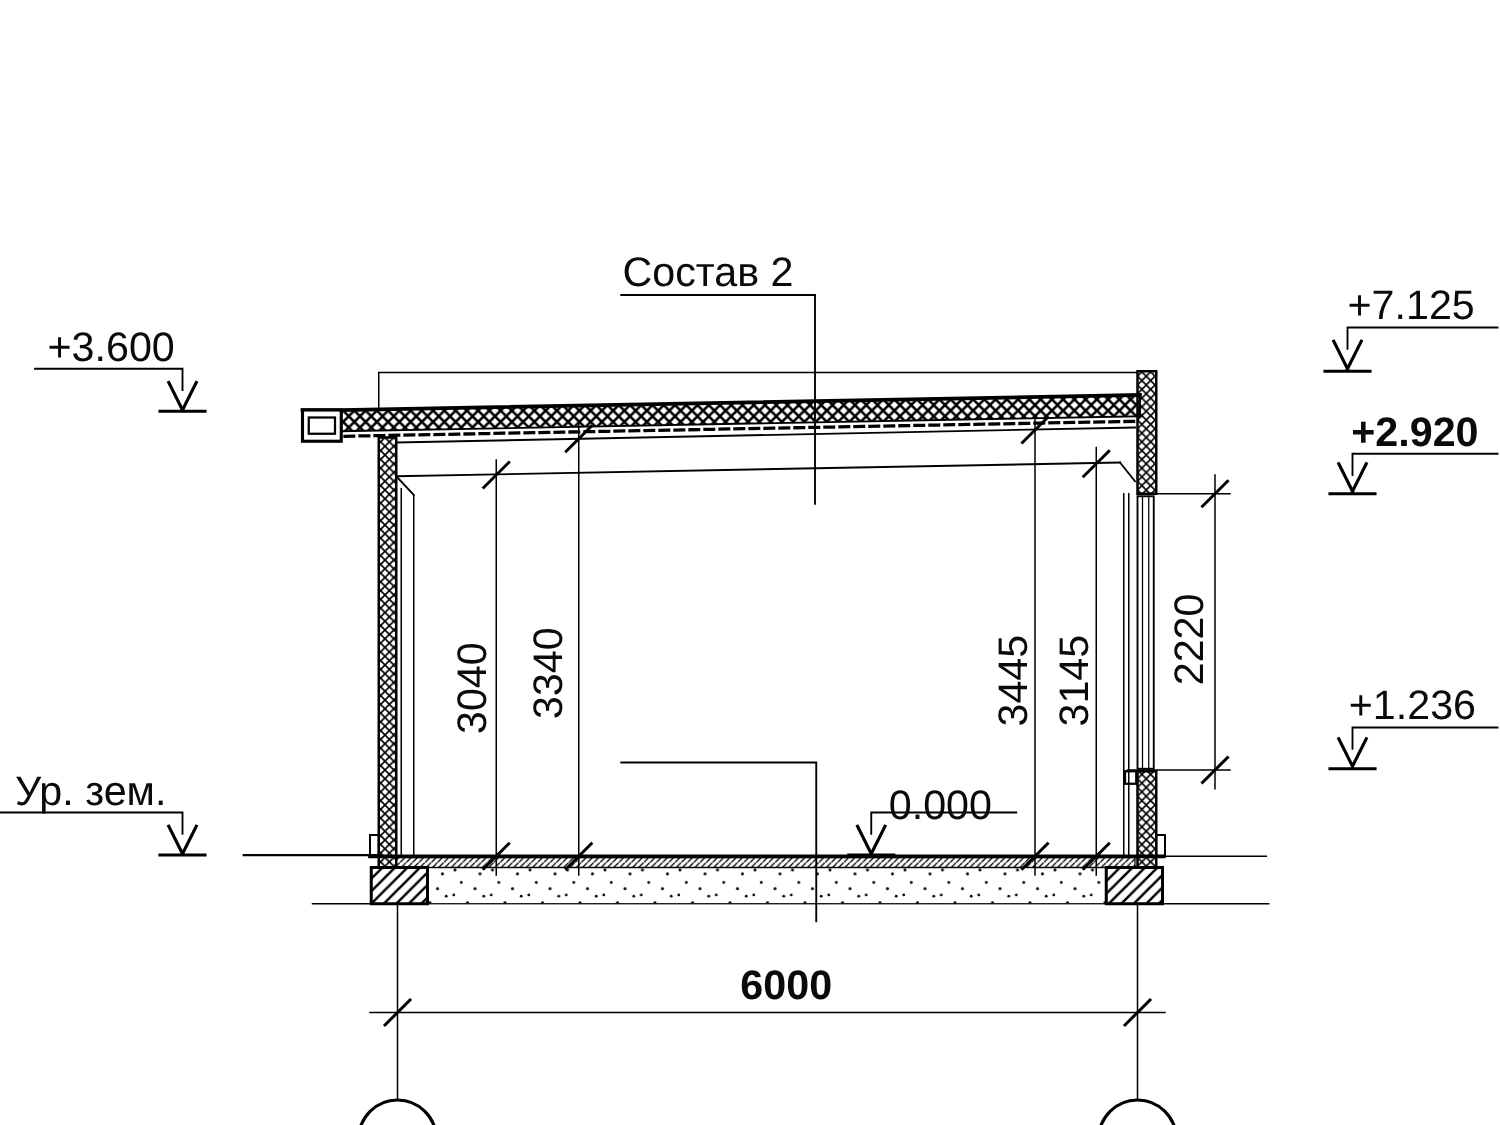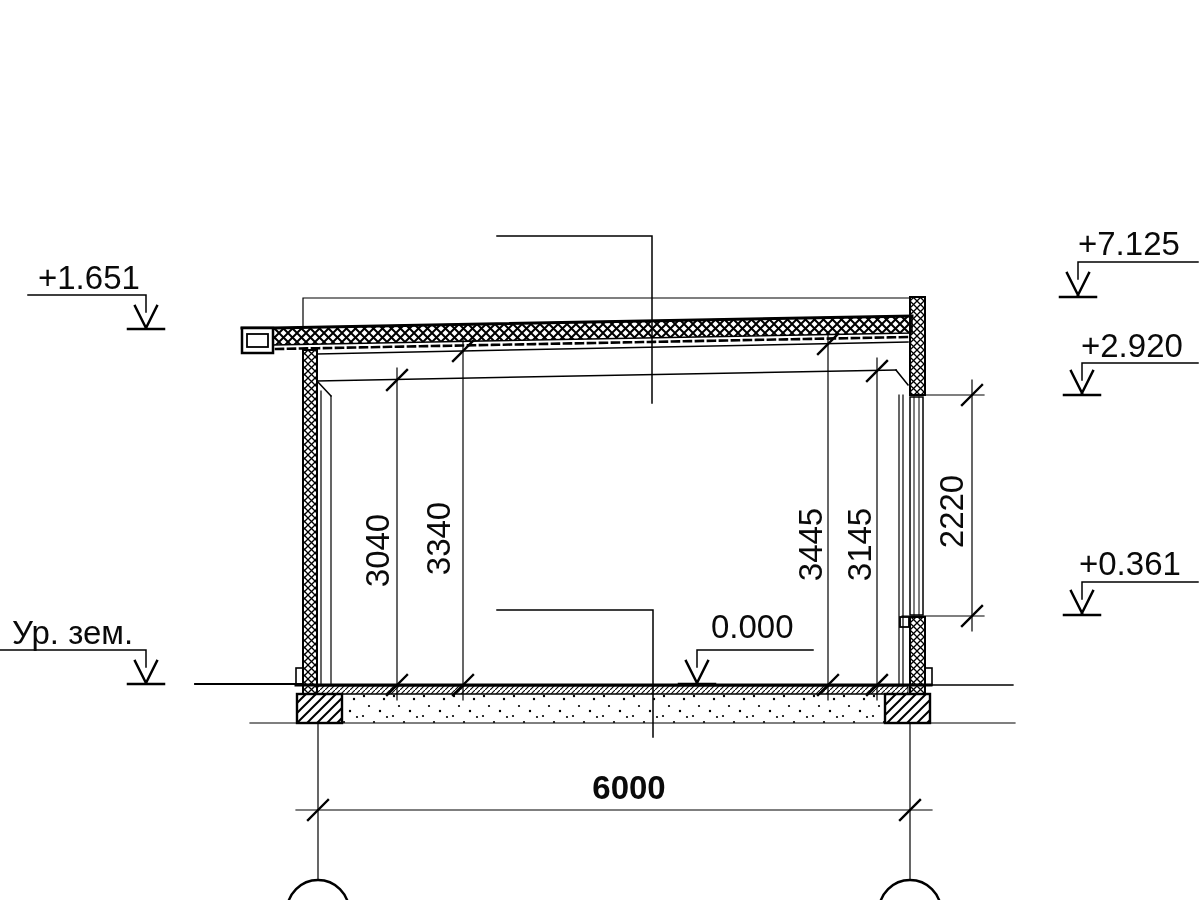--- a/index.html
+++ b/index.html
@@ -131,27 +131,28 @@
   <g stroke-width="1.2">
     <path d="M318 723 V879"></path>
     <path d="M910 723 V879"></path>
   </g>
   <g stroke-width="2.5">
     <circle cx="318" cy="911" r="31"></circle>
     <circle cx="910" cy="911" r="31"></circle>
   </g>
 </svg>
 
+<div class="lbl" style="left:498px;top:201px;">Состав 2</div>
 <div class="lbl" style="left:12px;top:616px;">Ур. зем.</div>
 
-<div class="lbl" style="left:38px;top:261px;">+1.651</div>
+<div class="lbl" style="left:38px;top:261px;">+3.600</div>
 <div class="lbl" style="left:1078px;top:227px;">+7.125</div>
-<div class="lbl" style="left:1081px;top:329px;">+2.920</div>
-<div class="lbl" style="left:1079px;top:547px;">+0.361</div>
-<div class="lbl" style="left:711px;top:610px;">0.000</div>
+<div class="lbl" style="left:1081px;top:329px;font-weight:bold;">+2.920</div>
+<div class="lbl" style="left:1079px;top:547px;">+1.236</div>
+<div class="lbl" style="left:711px;top:627px;">0.000</div>
 
 <div class="lbl vdim" style="left:307px;top:534px;">3040</div>
 <div class="lbl vdim" style="left:368px;top:522px;">3340</div>
 <div class="lbl vdim" style="left:740px;top:528px;">3445</div>
 <div class="lbl vdim" style="left:789px;top:528px;">3145</div>
 <div class="lbl vdim" style="left:881px;top:495px;">2220</div>
 <div class="lbl hdim" style="left:569px;top:771px;font-weight:bold;">6000</div>
 
 </div>
 

